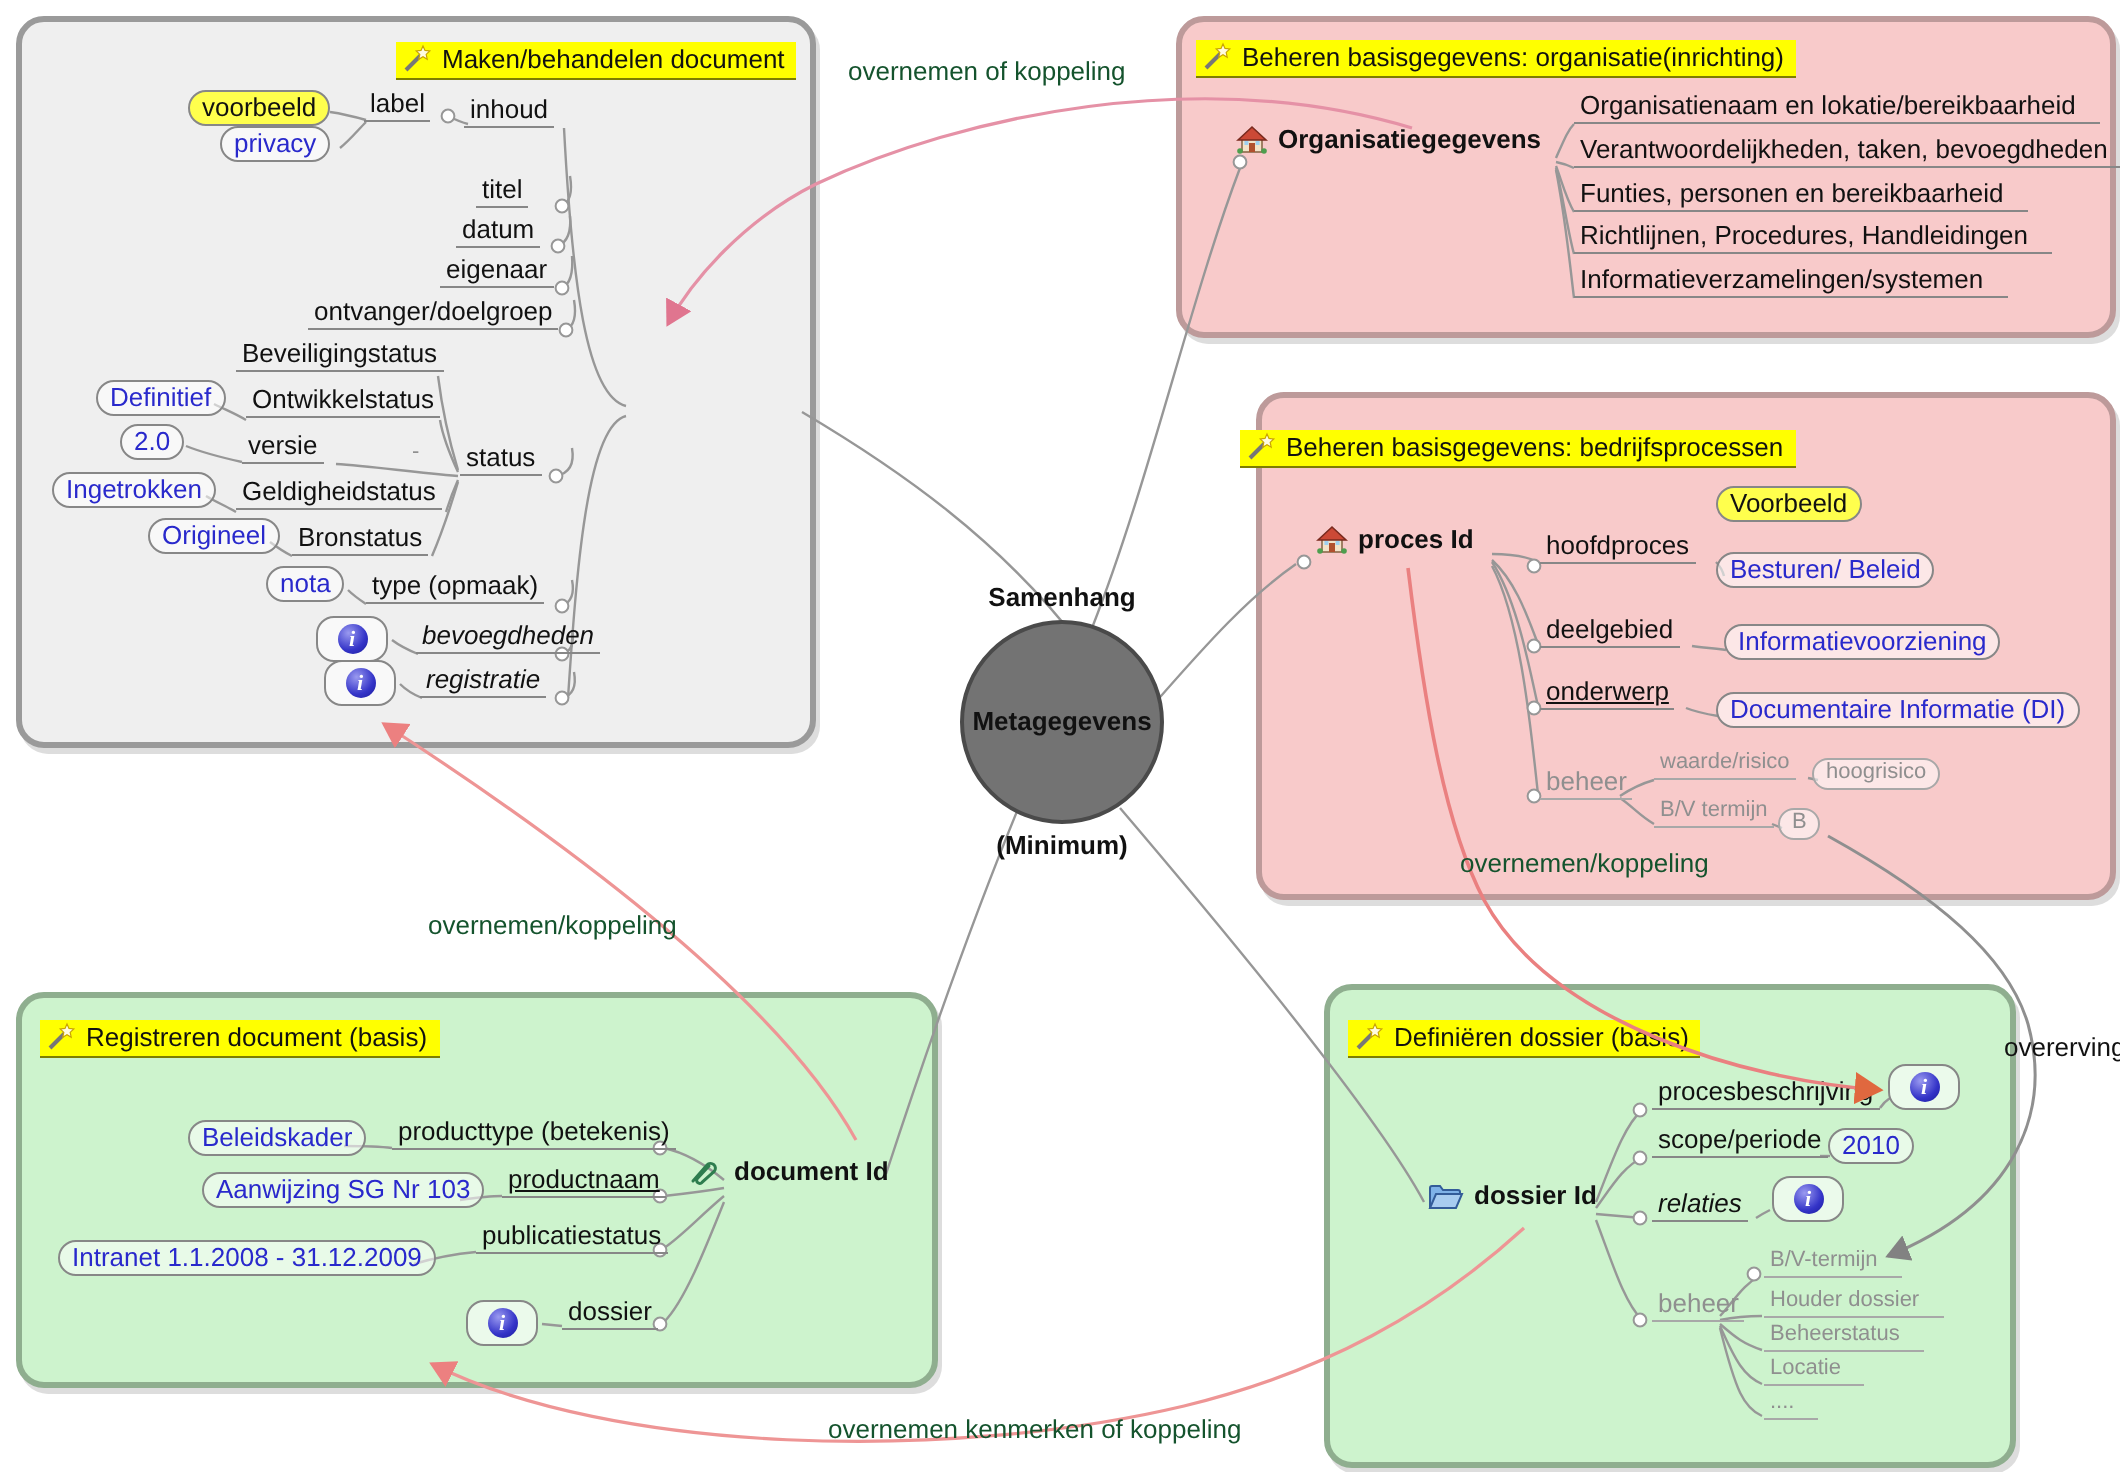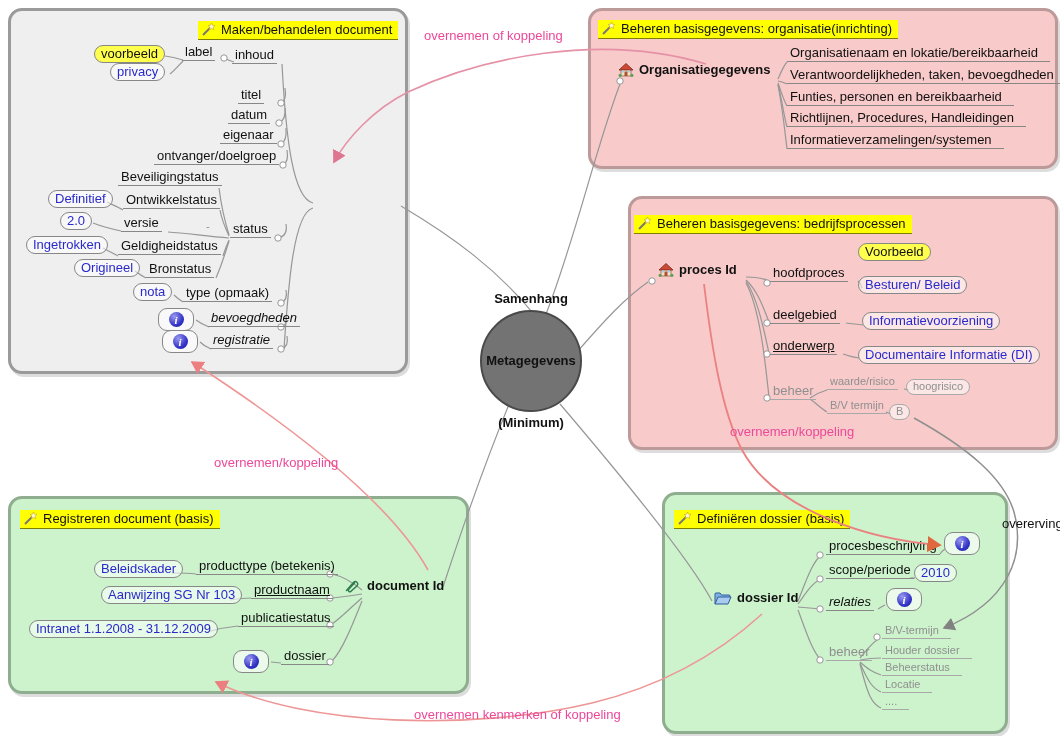--- a/index.html
+++ b/index.html
@@ -17,21 +17,21 @@
   .bubble{border:1px solid #878787;border-radius:9px;padding:0 6px 1px 6px;color:#2929cc;background:rgba(255,255,255,.55);}
   .ybubble{border:1px solid #878787;border-radius:9px;padding:0 6px 1px 6px;color:#111;background:#ffff4d;}
   .dim{color:#8f8f8f;border-color:#a8a8a8;}
   .small{font-size:11px;line-height:13px;}
   .italic{font-style:italic;}
   .rootn{display:flex;align-items:center;gap:5px;font-weight:bold;}
   .wrap{white-space:normal;width:82px;line-height:16px;}
   .gtitle{position:absolute;background:#ffff00;border-bottom:1px solid #7e7e00;padding:1px 6px 2px 3px;
           display:flex;align-items:center;gap:5px;z-index:2;white-space:nowrap;}
   .link-label{position:absolute;z-index:4;white-space:nowrap;}
-  .red{color:#ec4899;}
+  .red{color:#14532d;}
   .pad{padding-right:12px;}
   .info-bubble{display:inline-flex;align-items:center;justify-content:center;border:1px solid #878787;
                border-radius:9px;background:rgba(255,255,255,.6);width:34px;height:21px;}
   .info-circle{width:15px;height:15px;border-radius:50%;
                background:radial-gradient(circle at 35% 30%,#9a9af0,#3434c8 60%,#1a1a9a);
                color:#fff;font:italic bold 11px "Liberation Serif",serif;
                display:flex;align-items:center;justify-content:center;}
   .center-node{position:absolute;width:98px;height:98px;border-radius:50%;background:#737373;
                border:2px solid #4a4a4a;display:flex;flex-direction:column;align-items:center;justify-content:center;
                font-weight:bold;text-align:center;line-height:16px;z-index:2;gap:46px;}
@@ -236,21 +236,21 @@
         </svg>
       </span>
     <span>Organisatiegegevens</span>
   </div>
   <div class="n fork pad" style="left:787px;top:45px;">Organisatienaam en lokatie/bereikbaarheid</div>
   <div class="n fork pad" style="left:787px;top:67px;">Verantwoordelijkheden, taken, bevoegdheden</div>
   <div class="n fork pad" style="left:787px;top:89px;">Funties, personen en bereikbaarheid</div>
   <div class="n fork pad" style="left:787px;top:110px;">Richtlijnen, Procedures, Handleidingen</div>
   <div class="n fork pad" style="left:787px;top:132px;">Informatieverzamelingen/systemen</div>
 
-  <div class="gtitle" style="left:634px;top:215px;">
+  <div class="gtitle" style="left:620px;top:215px;">
     <span class="icon">
         <svg width="15" height="15" viewBox="0 0 15 15">
           <path d="M2 13 L10 5" stroke="#777" stroke-width="2"></path>
           <path d="M10.5 1 l1 2.2 2.4 .3 -1.8 1.7 .5 2.4 -2.1 -1.2 -2.1 1.2 .5 -2.4 -1.8 -1.7 2.4 -.3 z" fill="#fffbe0" stroke="#c9a400" stroke-width=".6"></path>
         </svg>
       </span>
     <span>Beheren basisgegevens: bedrijfsprocessen</span>
   </div>
   <div class="n rootn" style="left:658px;top:262px;">
     <span class="icon">

